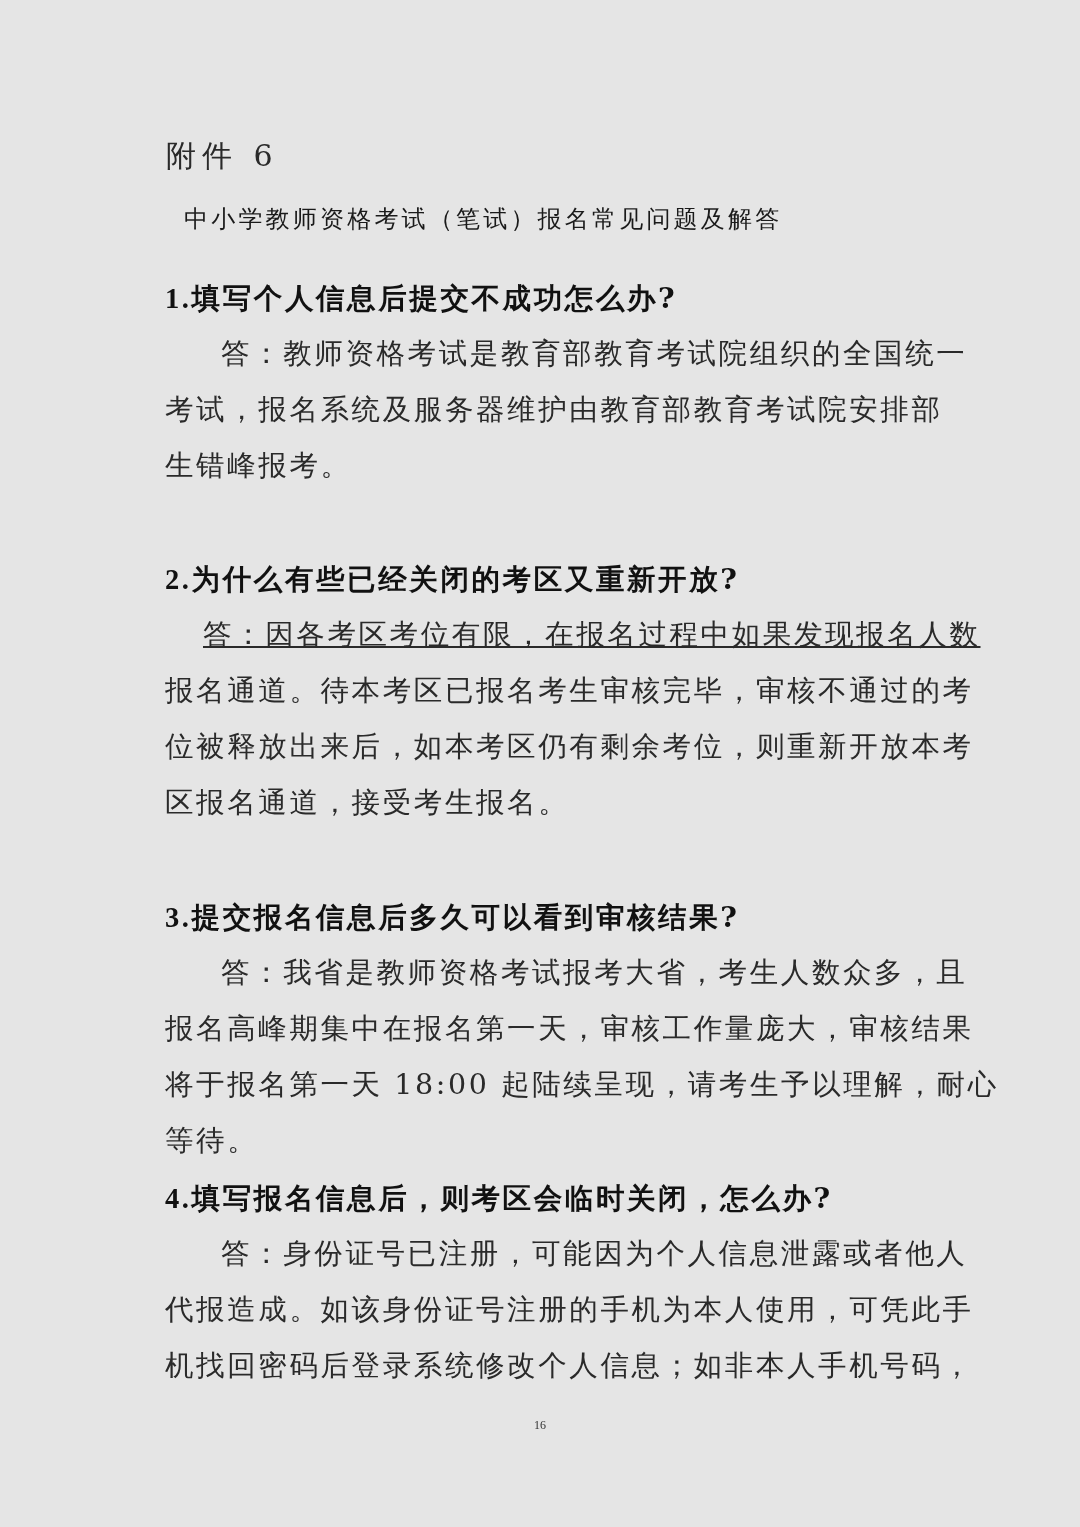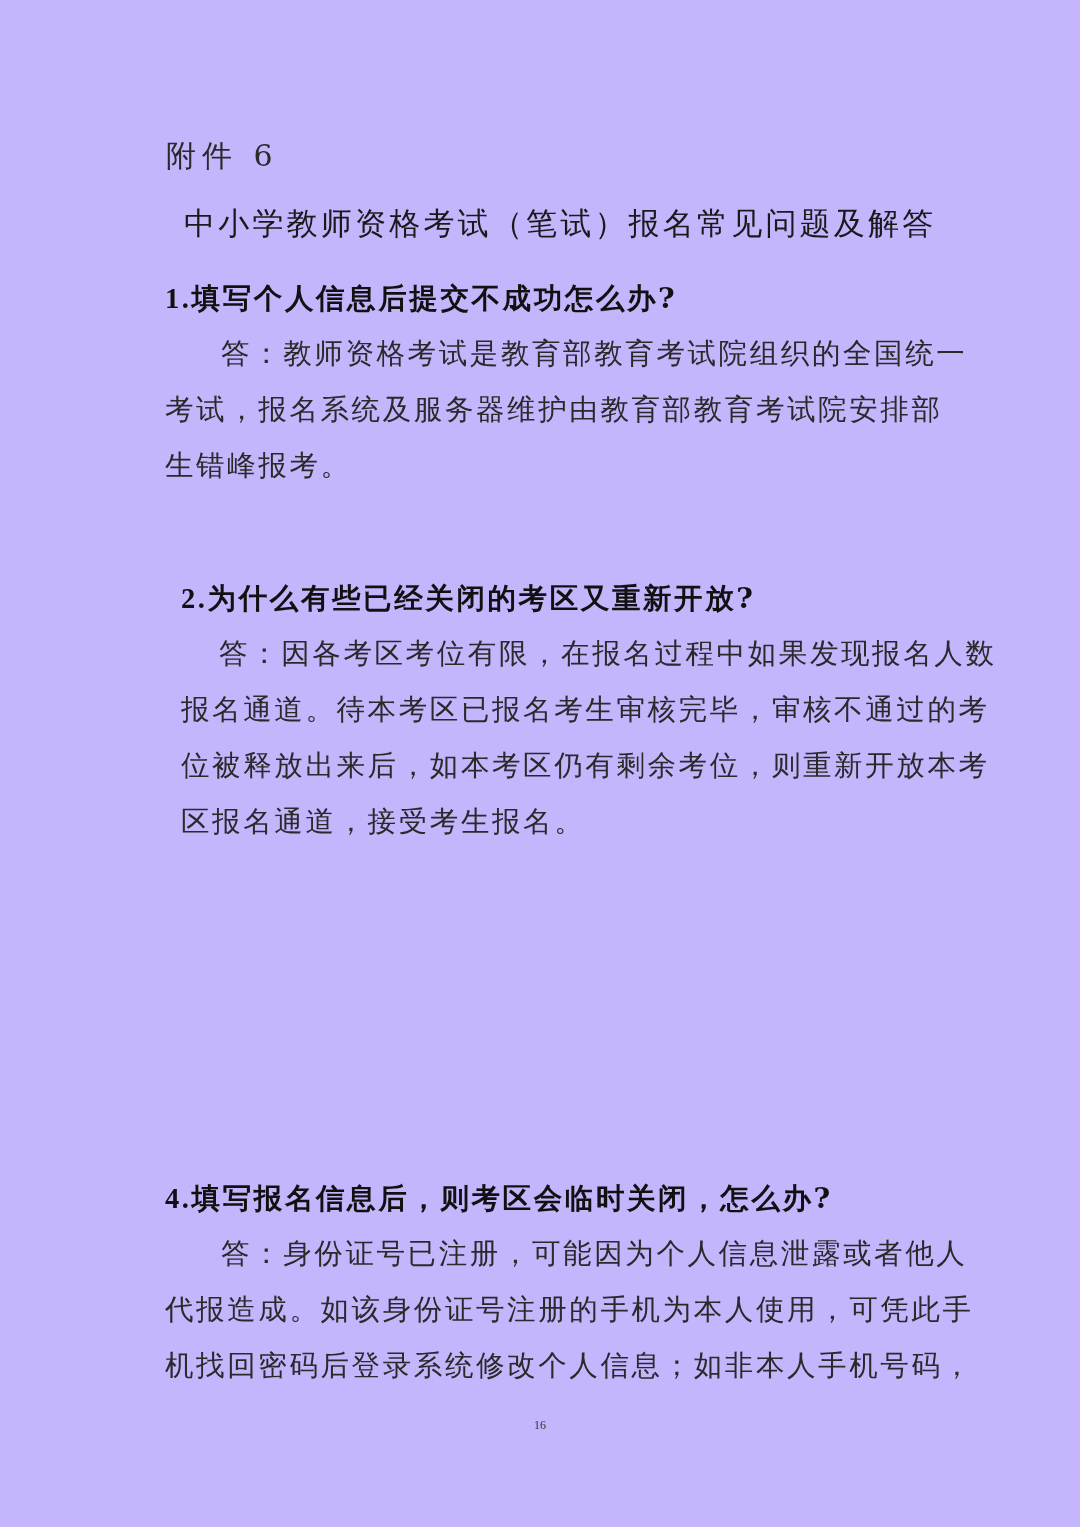--- a/index.html
+++ b/index.html
@@ -13,35 +13,35 @@
       position: relative;
       overflow: hidden;
       font-family: "DejaVu Serif", "Liberation Serif", serif;
       color: #1a1a1a;
     }
     .page {
       position: absolute;
       left: 0; top: 0;
       width: 1080px;
       height: 1527px;
-      background: #c4b5fd;
+      background: #e5e5e5;
     }
     .attachment-label {
       position: absolute;
       left: 166px;
       top: 136px;
       font-size: 30px;
       letter-spacing: 6px;
       color: #2a2a2a;
     }
     .doc-title {
       position: absolute;
       left: 184px;
       top: 203px;
-      font-size: 31px;
+      font-size: 24px;
       letter-spacing: 3.2px;
       color: #1a1a1a;
       white-space: nowrap;
     }
     .body-text {
       position: absolute;
       left: 165px;
       width: 752px;
       font-size: 28.5px;
       letter-spacing: 2.6px;
@@ -56,21 +56,21 @@
     }
     .question {
       font-weight: bold;
       color: #111111;
     }
     .question .num {
       font-family: "Liberation Serif", serif;
       font-weight: bold;
     }
     .indent1 { padding-left: 56px; }
-    .indent2 { padding-left: 38px; }
+    .indent2 { padding-left: 38px; text-decoration: underline; }
     .page-number {
       position: absolute;
       left: 0;
       width: 1080px;
       top: 1418px;
       text-align: center;
       font-family: "Liberation Serif", serif;
       font-size: 12px;
       color: #333333;
     }
@@ -84,28 +84,35 @@
 
   <div class="doc-title">中小学教师资格考试（笔试）报名常见问题及解答</div>
 
   <div class="body-text" style="top:270px;">
     <span class="line question"><span class="num">1.</span><span>填写个人信息后提交不成功怎么办?</span></span>
     <span class="line indent1">答：教师资格考试是教育部教育考试院组织的全国统一</span>
     <span class="line">考试，报名系统及服务器维护由教育部教育考试院安排部</span>
     <span class="line">生错峰报考。</span>
   </div>
 
-  <div class="body-text" style="top:570px;margin-left:16px;">
+  <div class="body-text" style="top:551px;">
     <span class="line question"><span class="num">2.</span><span>为什么有些已经关闭的考区又重新开放?</span></span>
     <span class="line indent2">答：因各考区考位有限，在报名过程中如果发现报名人数</span>
     <span class="line">报名通道。待本考区已报名考生审核完毕，审核不通过的考</span>
     <span class="line">位被释放出来后，如本考区仍有剩余考位，则重新开放本考</span>
     <span class="line">区报名通道，接受考生报名。</span>
   </div>
 
+  <div class="body-text" style="top:889px;">
+    <span class="line question"><span class="num">3.</span><span>提交报名信息后多久可以看到审核结果?</span></span>
+    <span class="line indent1">答：我省是教师资格考试报考大省，考生人数众多，且</span>
+    <span class="line">报名高峰期集中在报名第一天，审核工作量庞大，审核结果</span>
+    <span class="line">将于报名第一天 18:00 起陆续呈现，请考生予以理解，耐心</span>
+    <span class="line">等待。</span>
+  </div>
 
   <div class="body-text" style="top:1170px;">
     <span class="line question"><span class="num">4.</span><span>填写报名信息后，则考区会临时关闭，怎么办?</span></span>
     <span class="line indent1">答：身份证号已注册，可能因为个人信息泄露或者他人</span>
     <span class="line">代报造成。如该身份证号注册的手机为本人使用，可凭此手</span>
     <span class="line">机找回密码后登录系统修改个人信息；如非本人手机号码，</span>
   </div>
 
   <div class="page-number">16</div>
 

